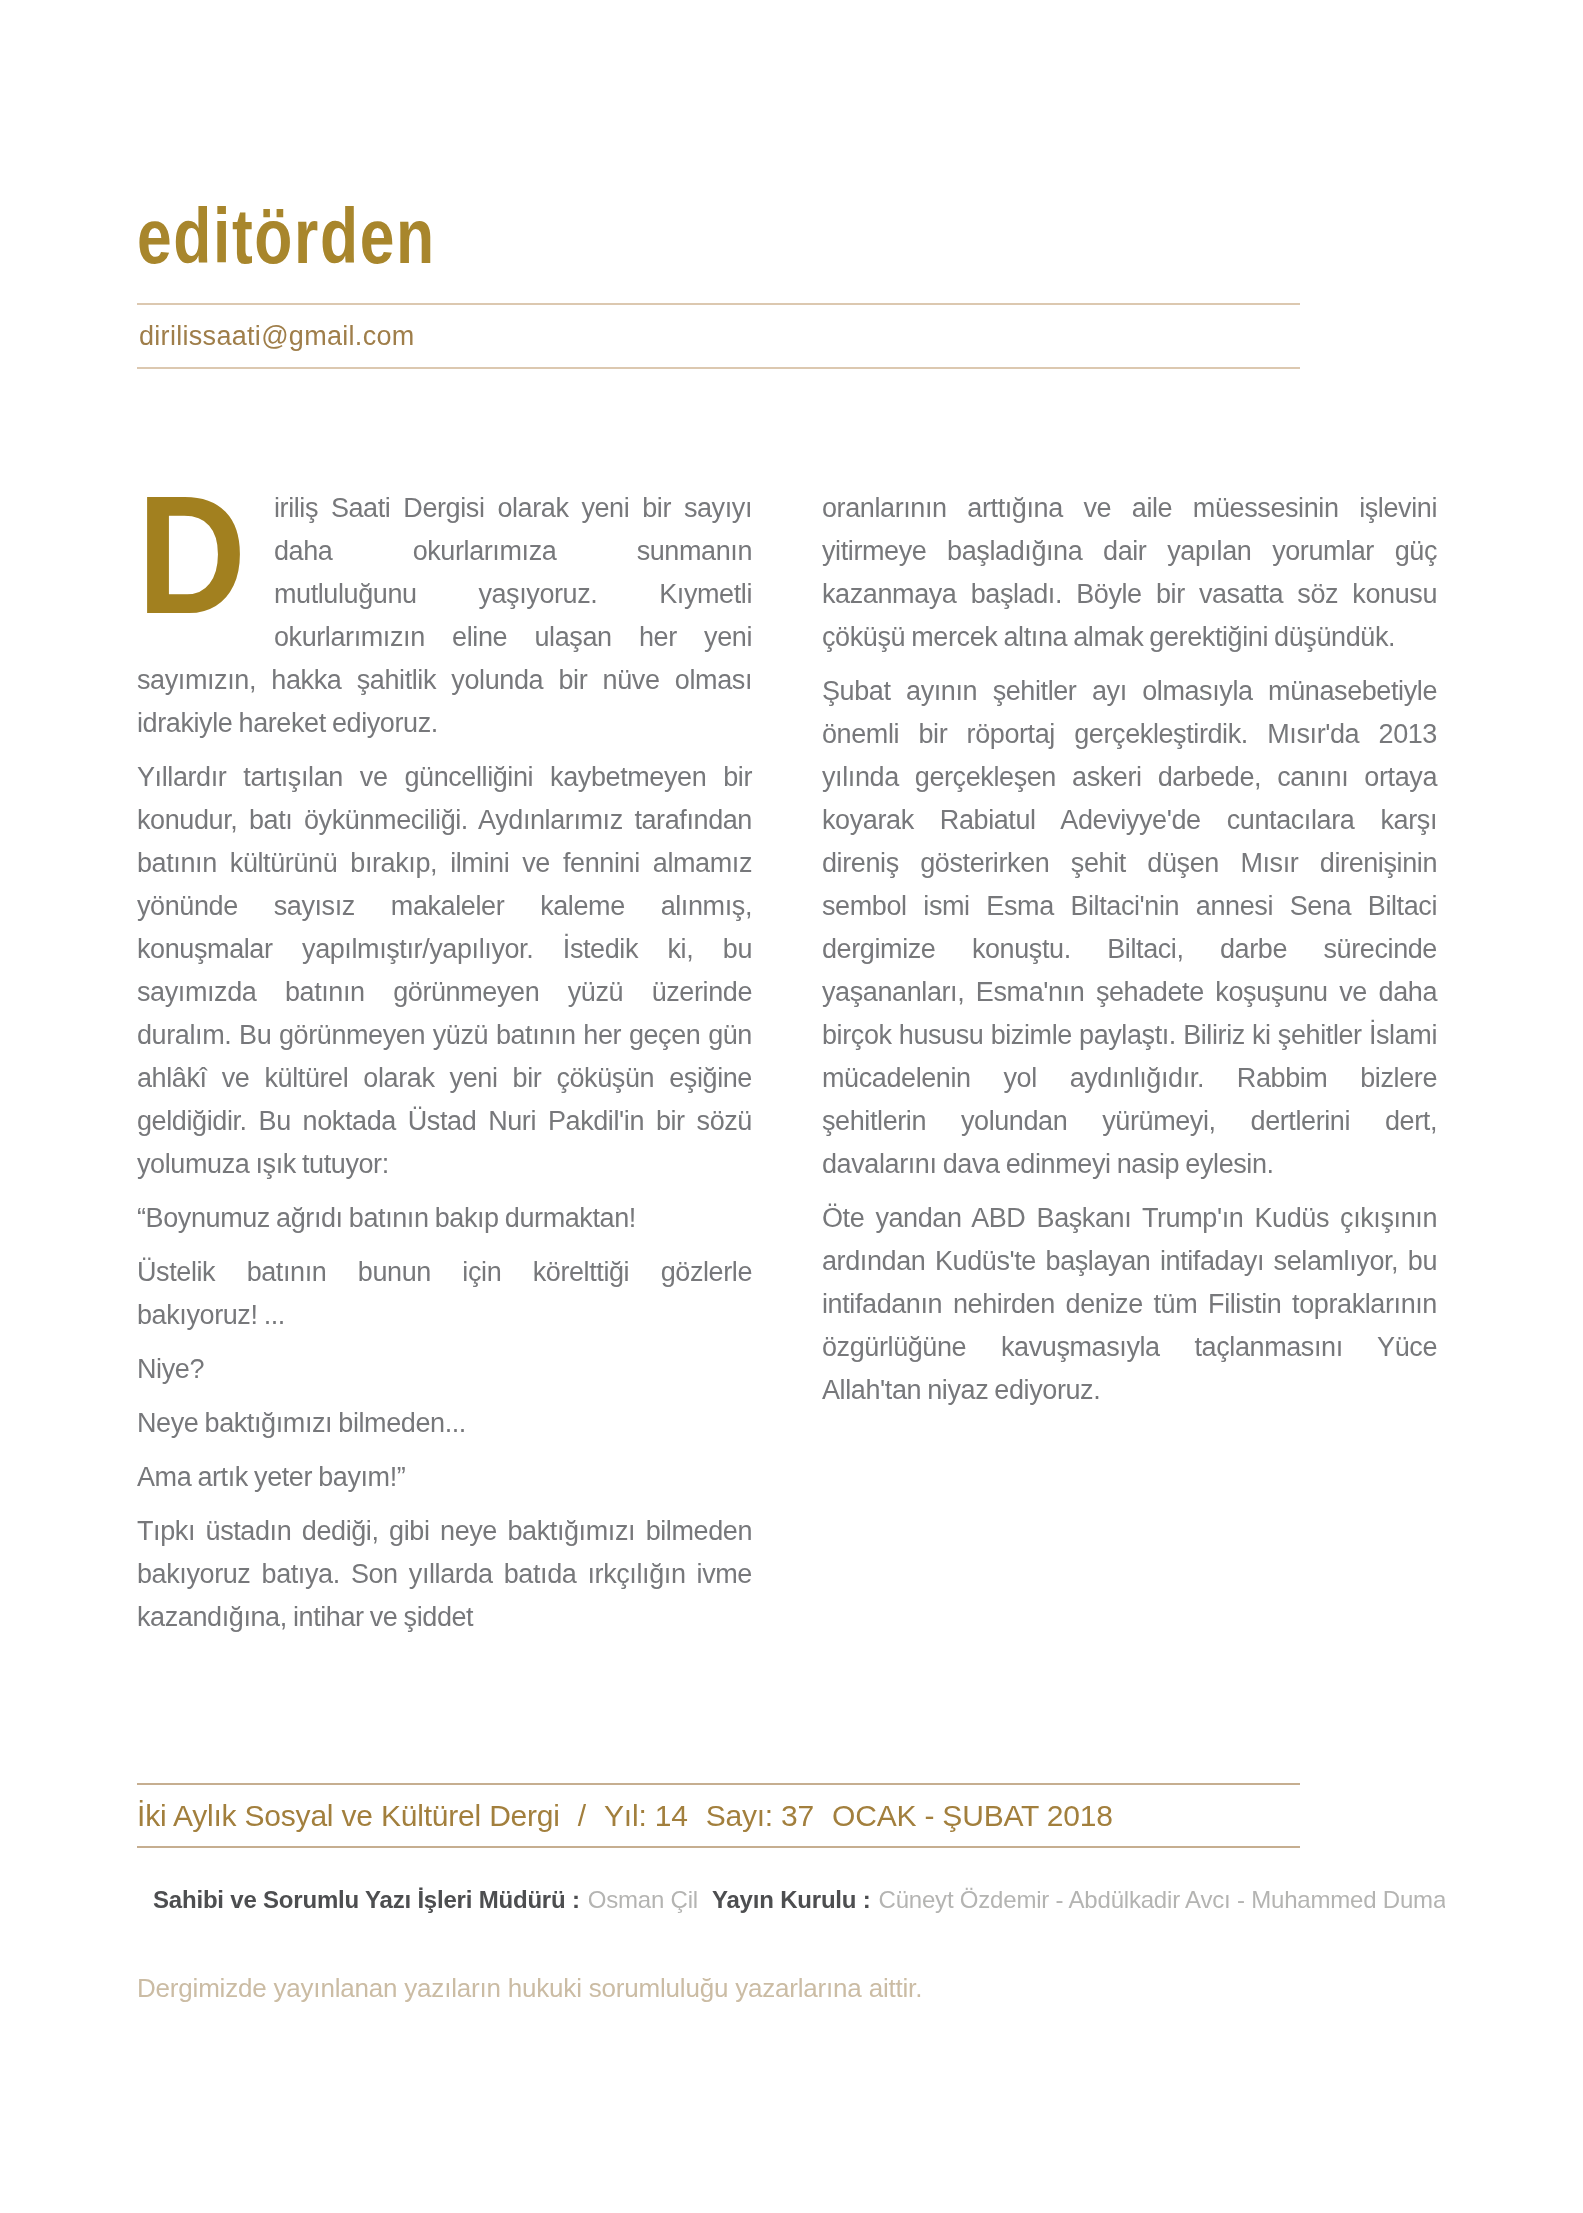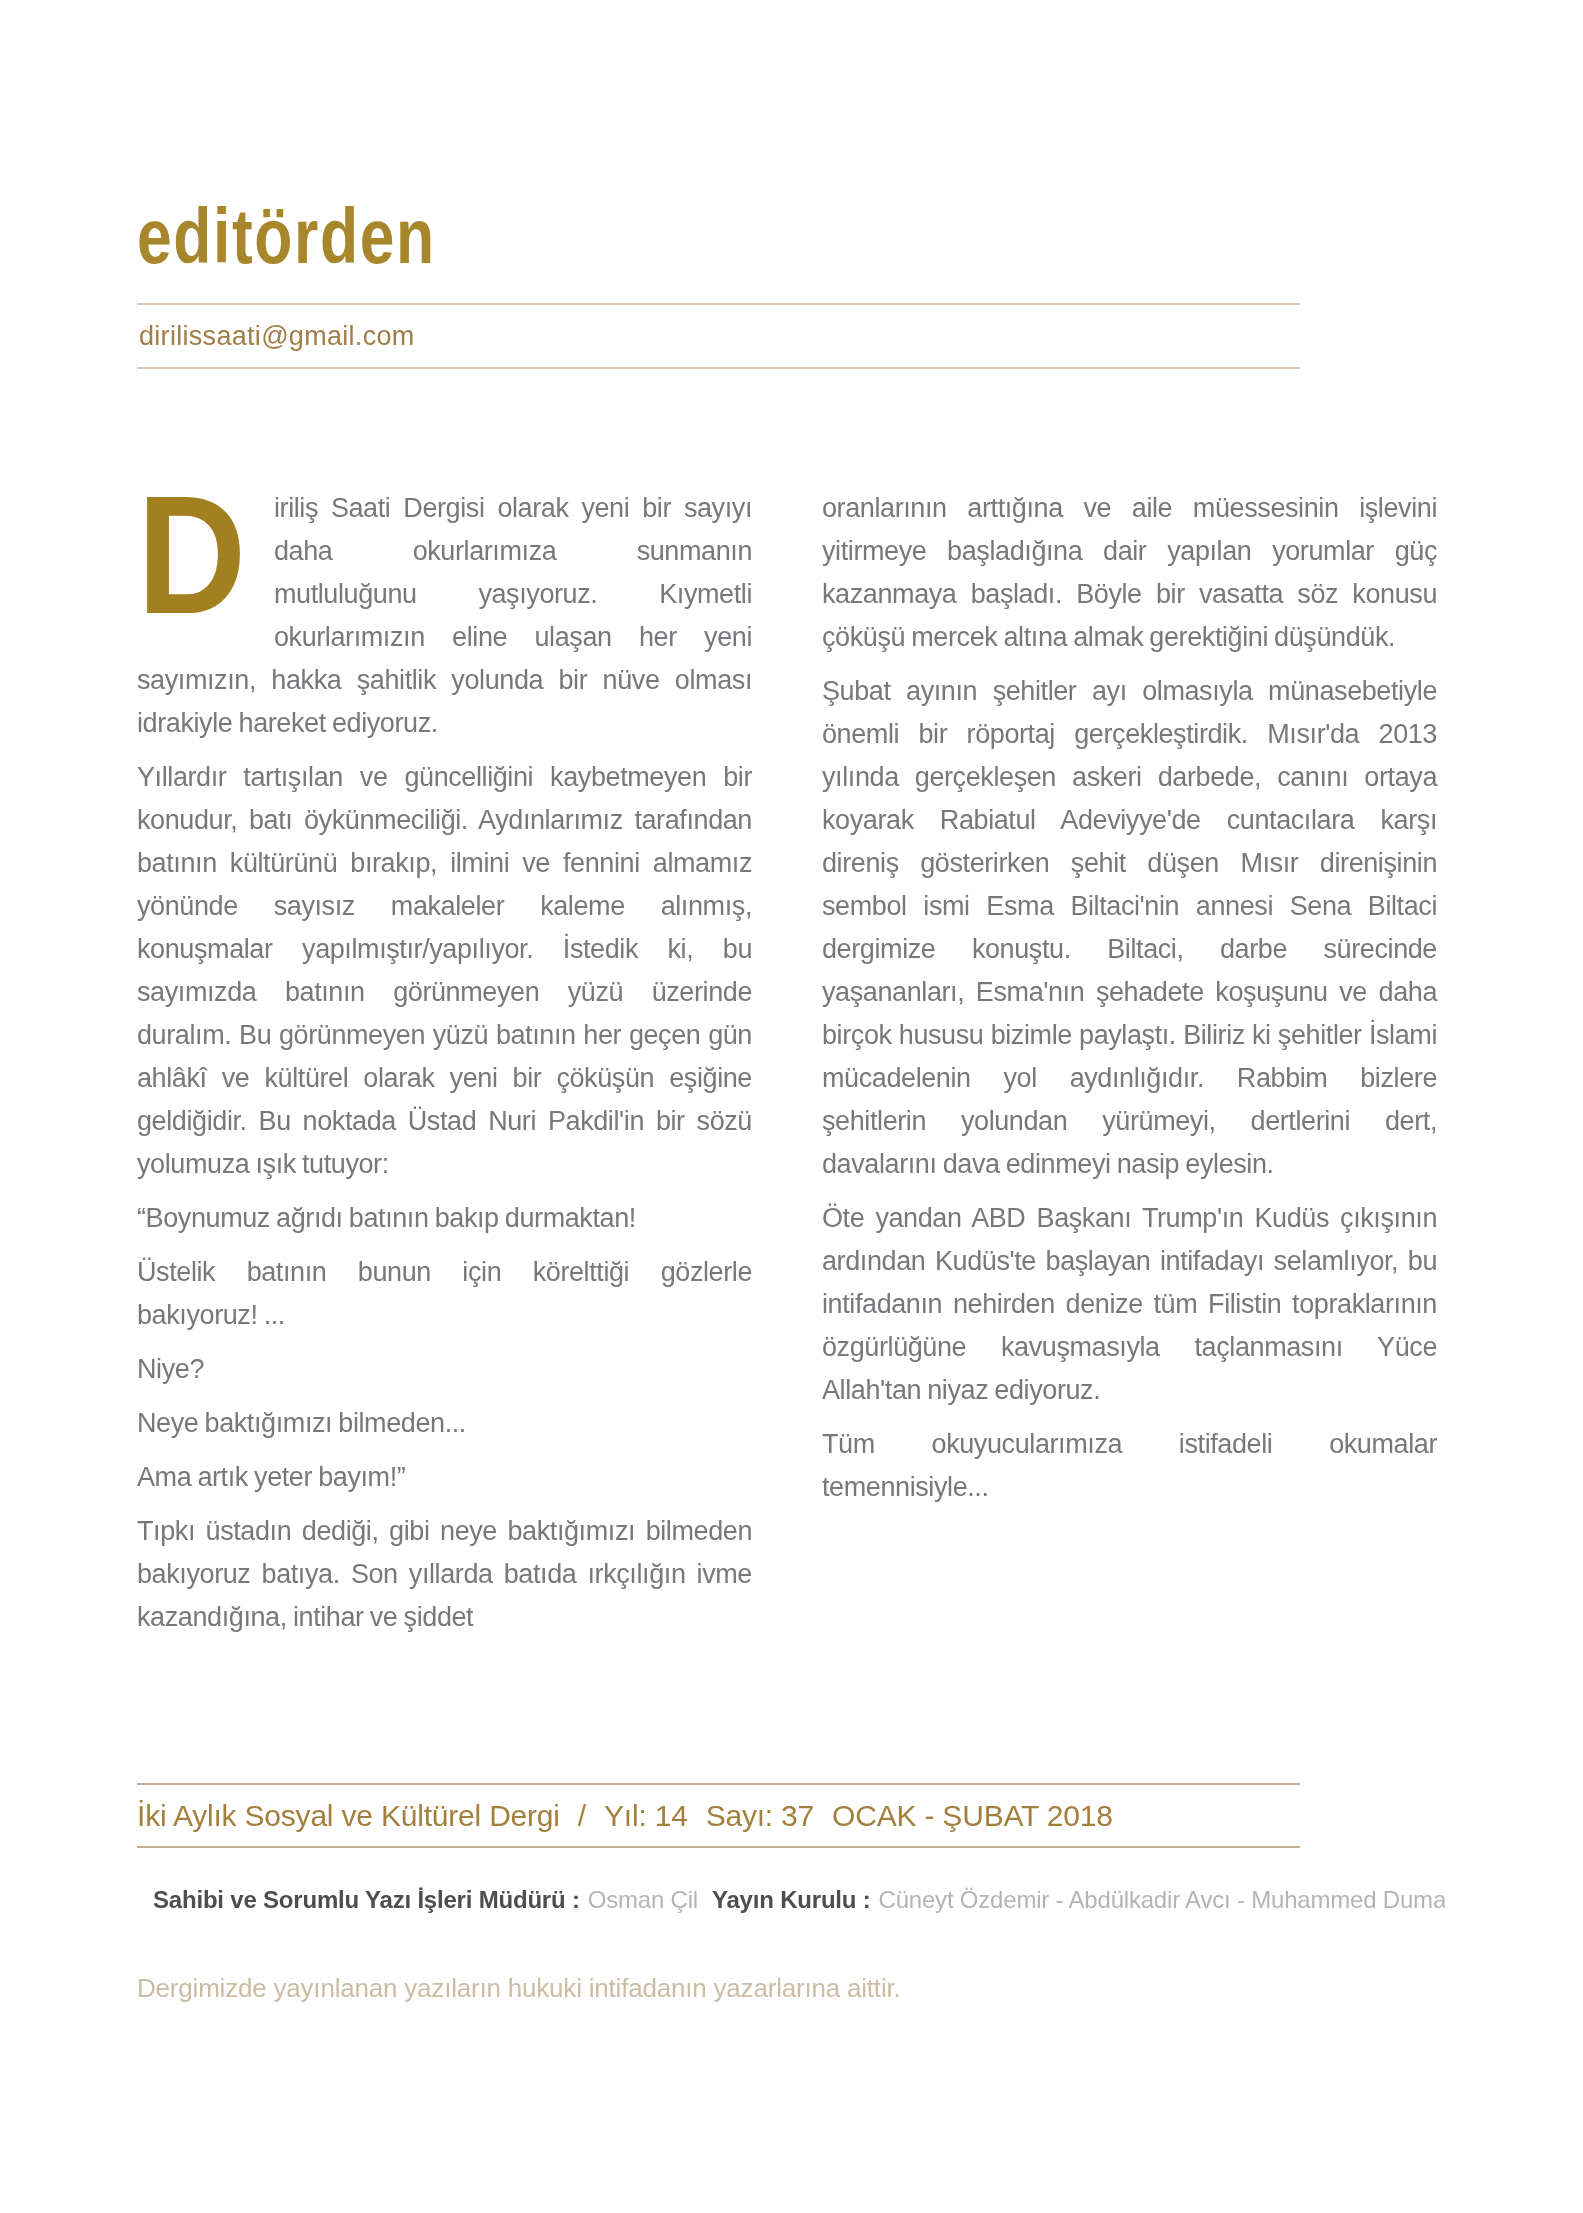--- a/index.html
+++ b/index.html
@@ -128,21 +128,20 @@
       <p class="para">Üstelik batının bunun için körelttiği gözlerle bakıyoruz! ...</p>
       <p class="para">Niye?</p>
       <p class="para">Neye baktığımızı bilmeden...</p>
       <p class="para">Ama artık yeter bayım!”</p>
       <p class="para">Tıpkı üstadın dediği, gibi neye baktığımızı bilmeden bakıyoruz batıya. Son yıllarda batıda ırkçılığın ivme kazandığına, intihar ve şiddet</p>
     </div>
     <div class="col">
       <p class="para">oranlarının arttığına ve aile müessesinin işlevini yitirmeye başladığına dair yapılan yorumlar güç kazanmaya başladı. Böyle bir vasatta söz konusu çöküşü mercek altına almak gerektiğini düşündük.</p>
       <p class="para">Şubat ayının şehitler ayı olmasıyla münasebetiyle önemli bir röportaj gerçekleştirdik. Mısır'da 2013 yılında gerçekleşen askeri darbede, canını ortaya koyarak Rabiatul Adeviyye'de cuntacılara karşı direniş gösterirken şehit düşen Mısır direnişinin sembol ismi Esma Biltaci'nin annesi Sena Biltaci dergimize konuştu. Biltaci, darbe sürecinde yaşananları, Esma'nın şehadete koşuşunu ve daha birçok hususu bizimle paylaştı. Biliriz ki şehitler İslami mücadelenin yol aydınlığıdır. Rabbim bizlere şehitlerin yolundan yürümeyi, dertlerini dert, davalarını dava edinmeyi nasip eylesin.</p>
       <p class="para">Öte yandan ABD Başkanı Trump'ın Kudüs çıkışının ardından Kudüs'te başlayan intifadayı selamlıyor, bu intifadanın nehirden denize tüm Filistin topraklarının özgürlüğüne kavuşmasıyla taçlanmasını Yüce Allah'tan niyaz ediyoruz.</p>
-      <p class="para">Tüm okuyucularımıza istifadeli okumalar temennisiyle...</p>
     </div>
   </div>
 
   <div class="rule rule-footer rule-footer-top"></div>
 
   <div class="meta-line">
     <span>İki Aylık Sosyal ve Kültürel Dergi</span>
     <span>/</span>
     <span>Yıl: 14</span>
     <span>Sayı: 37</span>
@@ -150,15 +149,15 @@
   </div>
 
   <div class="rule rule-footer rule-footer-bottom"></div>
 
   <div class="credits">
     <p class="credit-line">
       <span class="credit-label">Sahibi ve Sorumlu Yazı İşleri Müdürü :</span><span class="credit-value">Osman Çil</span><span class="credit-label">Yayın Kurulu :</span><span class="credit-value">Cüneyt Özdemir - Abdülkadir Avcı - Muhammed Duman</span>
     </p>
   </div>
 
-  <div class="disclaimer">Dergimizde yayınlanan yazıların hukuki intifadanın yazarlarına aittir.</div>
+  <div class="disclaimer">Dergimizde yayınlanan yazıların hukuki sorumluluğu yazarlarına aittir.</div>
 
 </div>
 
 </body></html>

